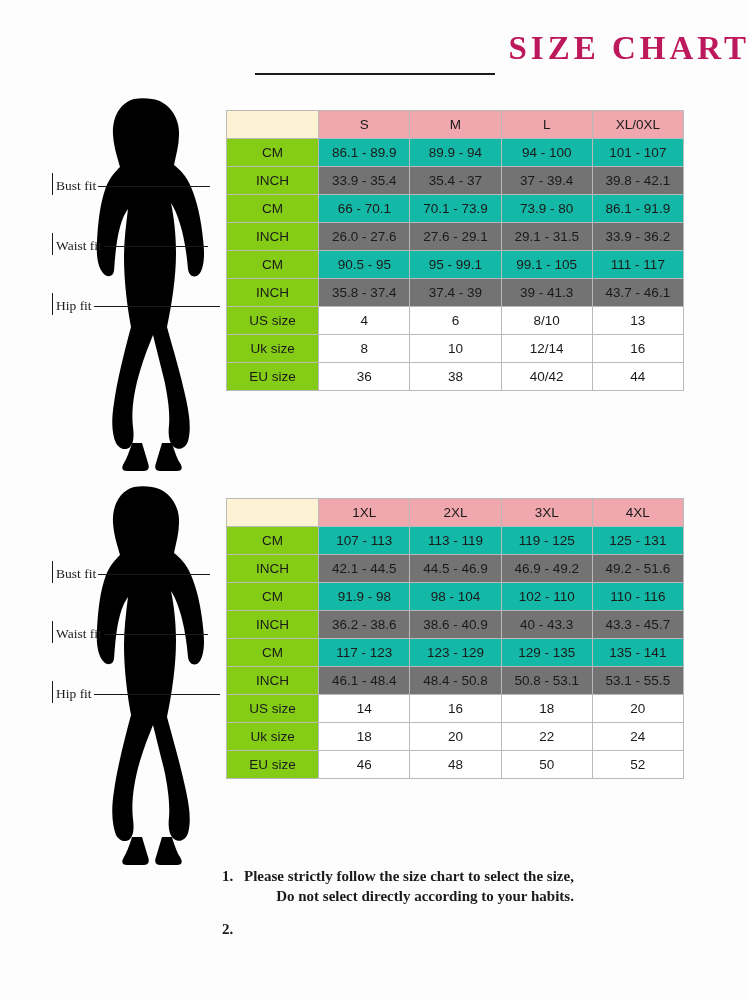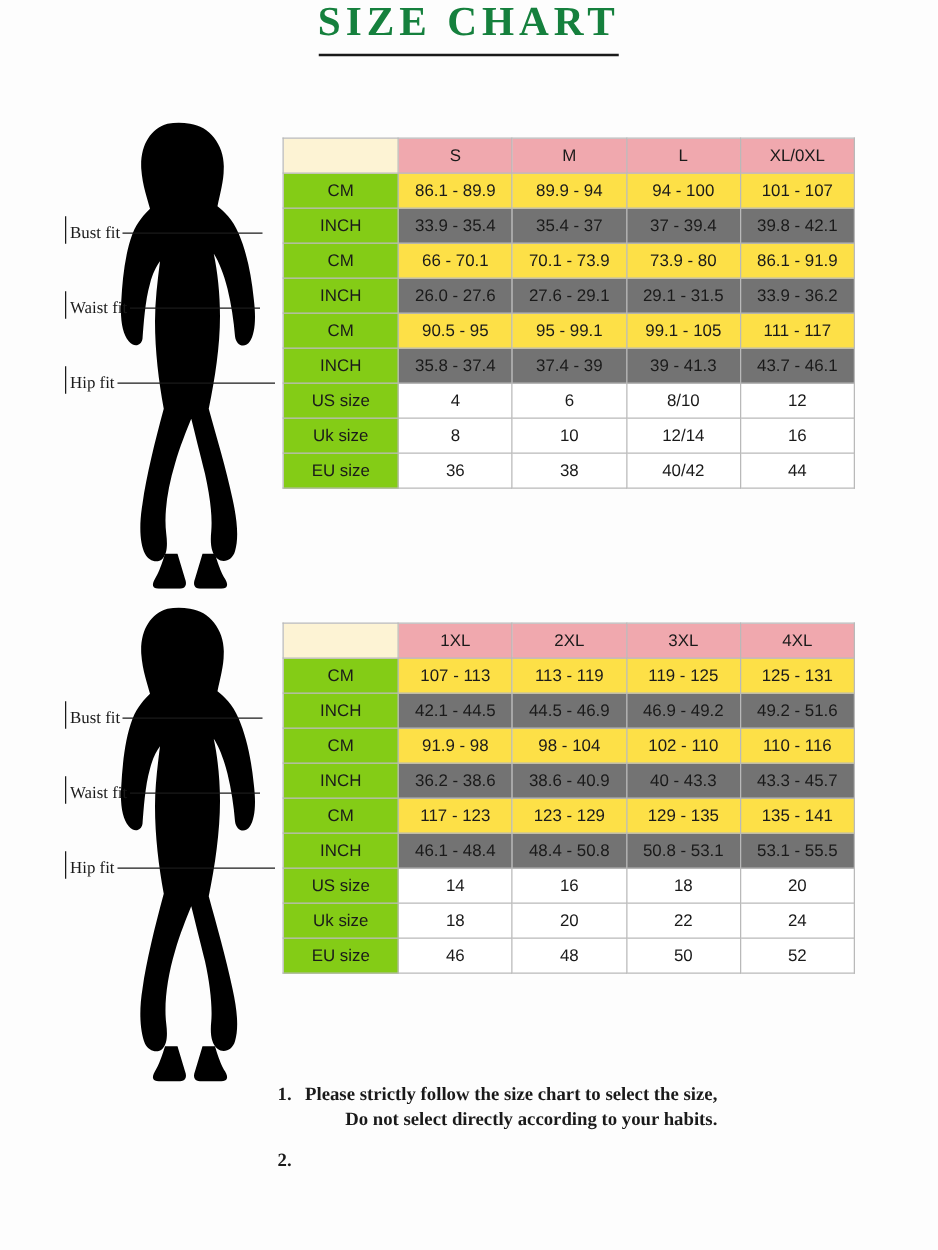--- a/index.html
+++ b/index.html
@@ -16,26 +16,27 @@
     position: relative;
   }
   .page {
     position: relative;
     width: 750px;
     height: 1000px;
     background: #fdfdfd;
     box-sizing: border-box;
   }
   .title {
-    text-align: center;
+    text-align: right;
     font-family: "Liberation Serif", serif;
     font-size: 33px;
     letter-spacing: 4px;
     font-weight: 700;
-    color: #15803d;
+    padding-top: 30px;
+    color: #be185d;
   }
   .title-underline {
     width: 240px;
     height: 2px;
     background: #1a1a1a;
     margin: 6px auto 0 auto;
   }
 
   
   .block {
@@ -90,21 +91,21 @@
     font-family: "Liberation Sans", sans-serif;
     font-size: 13.5px;
     height: 27px;
     padding: 0 2px;
     color: #1a1a1a;
     font-weight: normal;
   }
   .c-label { background: #84cc16; width: 95px; font-size: 13px; color:#3a3a3a;}
   .c-head-label { background: #fdf3d4; }
   .c-head { background: #f0a8ae; font-weight: bold; font-size: 17px; }
-  .c-pink { background: #fde047; }
+  .c-pink { background: #14b8a6; }
   .c-cream { background: #737373; }
   .c-white { background: #ffffff; }
 
   
   .notes {
     position: absolute;
     left: 222px;
     width: 510px;
     font-family: "Liberation Serif", serif;
     font-size: 15px;
@@ -224,21 +225,21 @@
             <td class="c-cream">35.8 - 37.4</td>
             <td class="c-cream">37.4 - 39</td>
             <td class="c-cream">39 - 41.3</td>
             <td class="c-cream">43.7 - 46.1</td>
           </tr>
           <tr>
             <td class="c-label">US size</td>
             <td class="c-white">4</td>
             <td class="c-white">6</td>
             <td class="c-white">8/10</td>
-            <td class="c-white">12</td>
+            <td class="c-white">13</td>
           </tr>
           <tr>
             <td class="c-label">Uk size</td>
             <td class="c-white">8</td>
             <td class="c-white">10</td>
             <td class="c-white">12/14</td>
             <td class="c-white">16</td>
           </tr>
           <tr>
             <td class="c-label">EU size</td>

